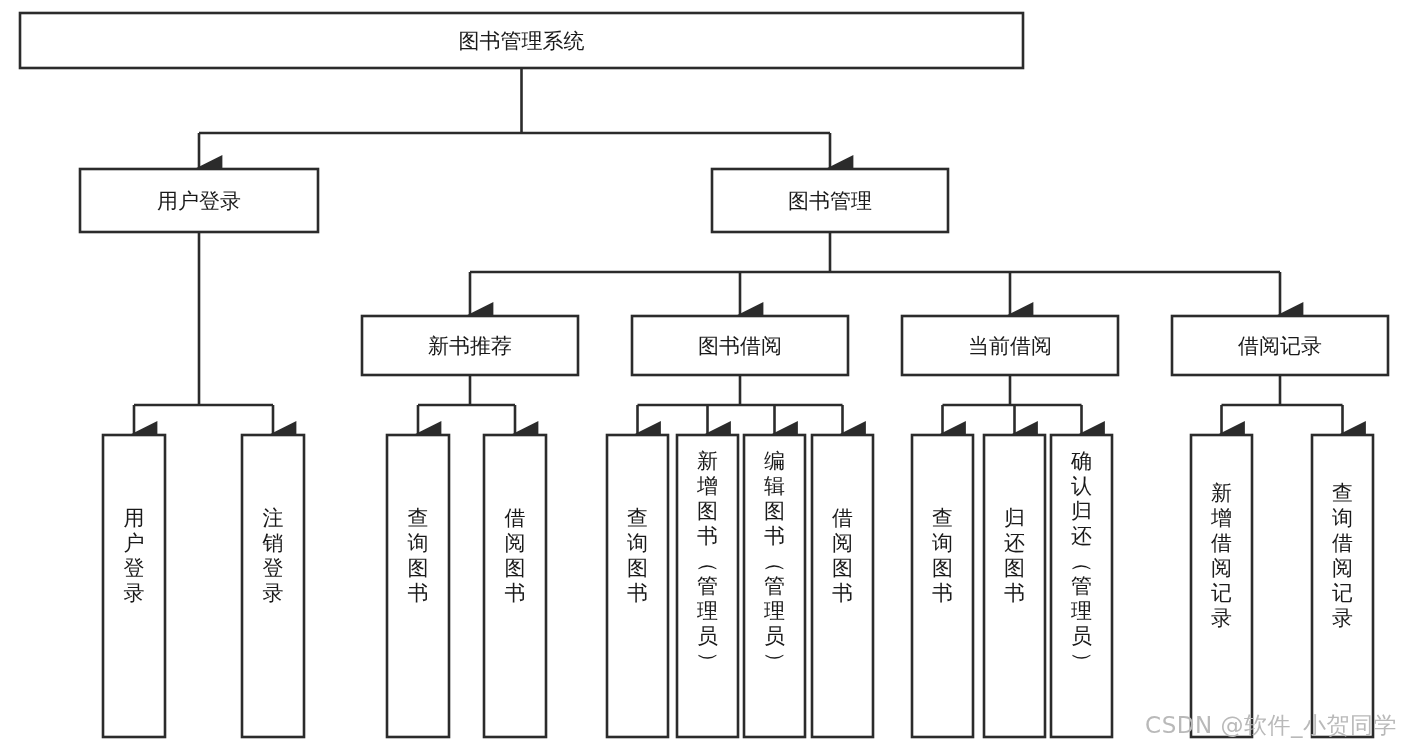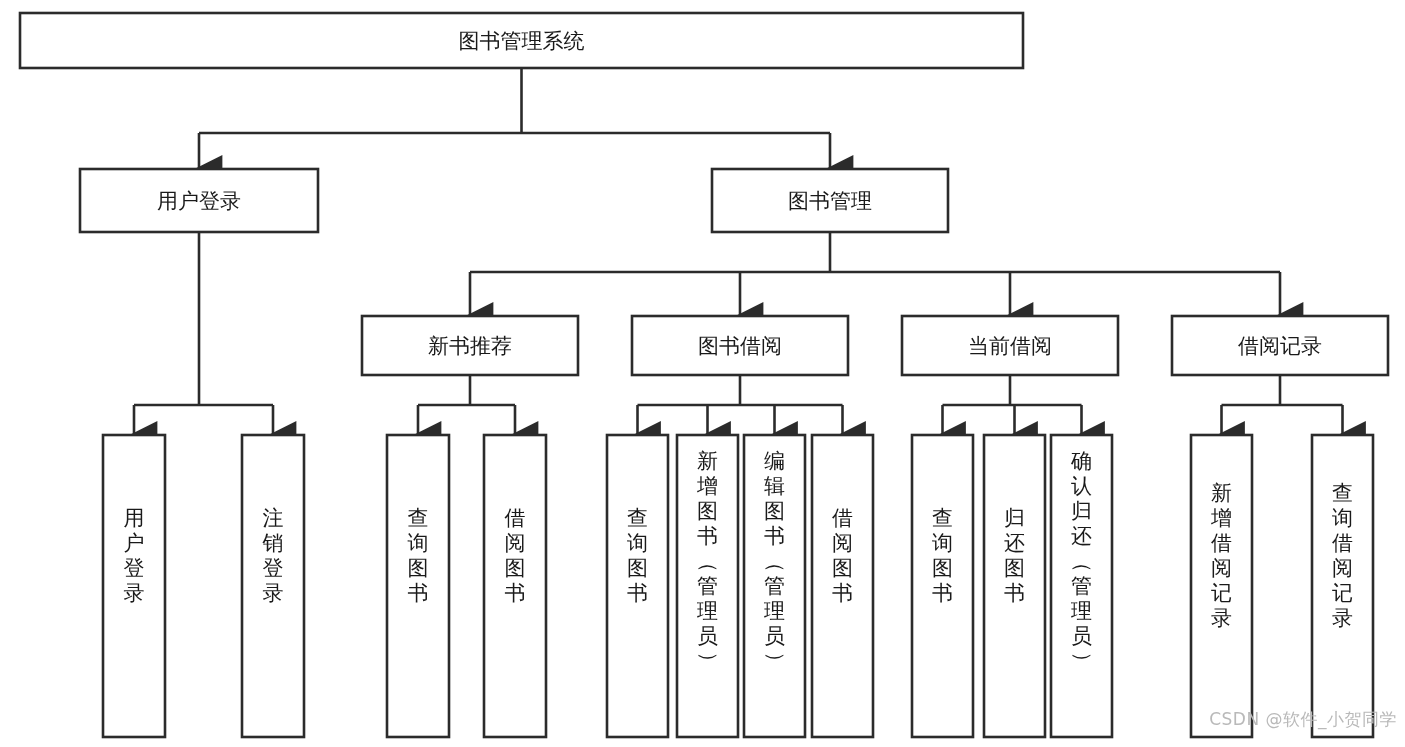--- a/index.html
+++ b/index.html
@@ -54,23 +54,23 @@
   }
   .v-label-char {
     font-family: "DejaVu Sans", "Liberation Sans", sans-serif;
     font-size: 21px;
     fill: #1a1a1a;
     text-anchor: middle;
   }
   .watermark {
     position: absolute;
     right: 8px;
-    bottom: 16px;
-    font-family: "DejaVu Sans", "Liberation Sans", sans-serif;
-    font-size: 17px;
+    bottom: 6px;
+    font-family: "DejaVu Sans", "Liberation Sans", sans-serif;
+    font-size: 23px;
     color: #b9b9b9;
     white-space: nowrap;
     letter-spacing: 0.5px;
     user-select: none;
   }
 </style>
 </head>
 <body>
 
 <div id="diagram-root">

